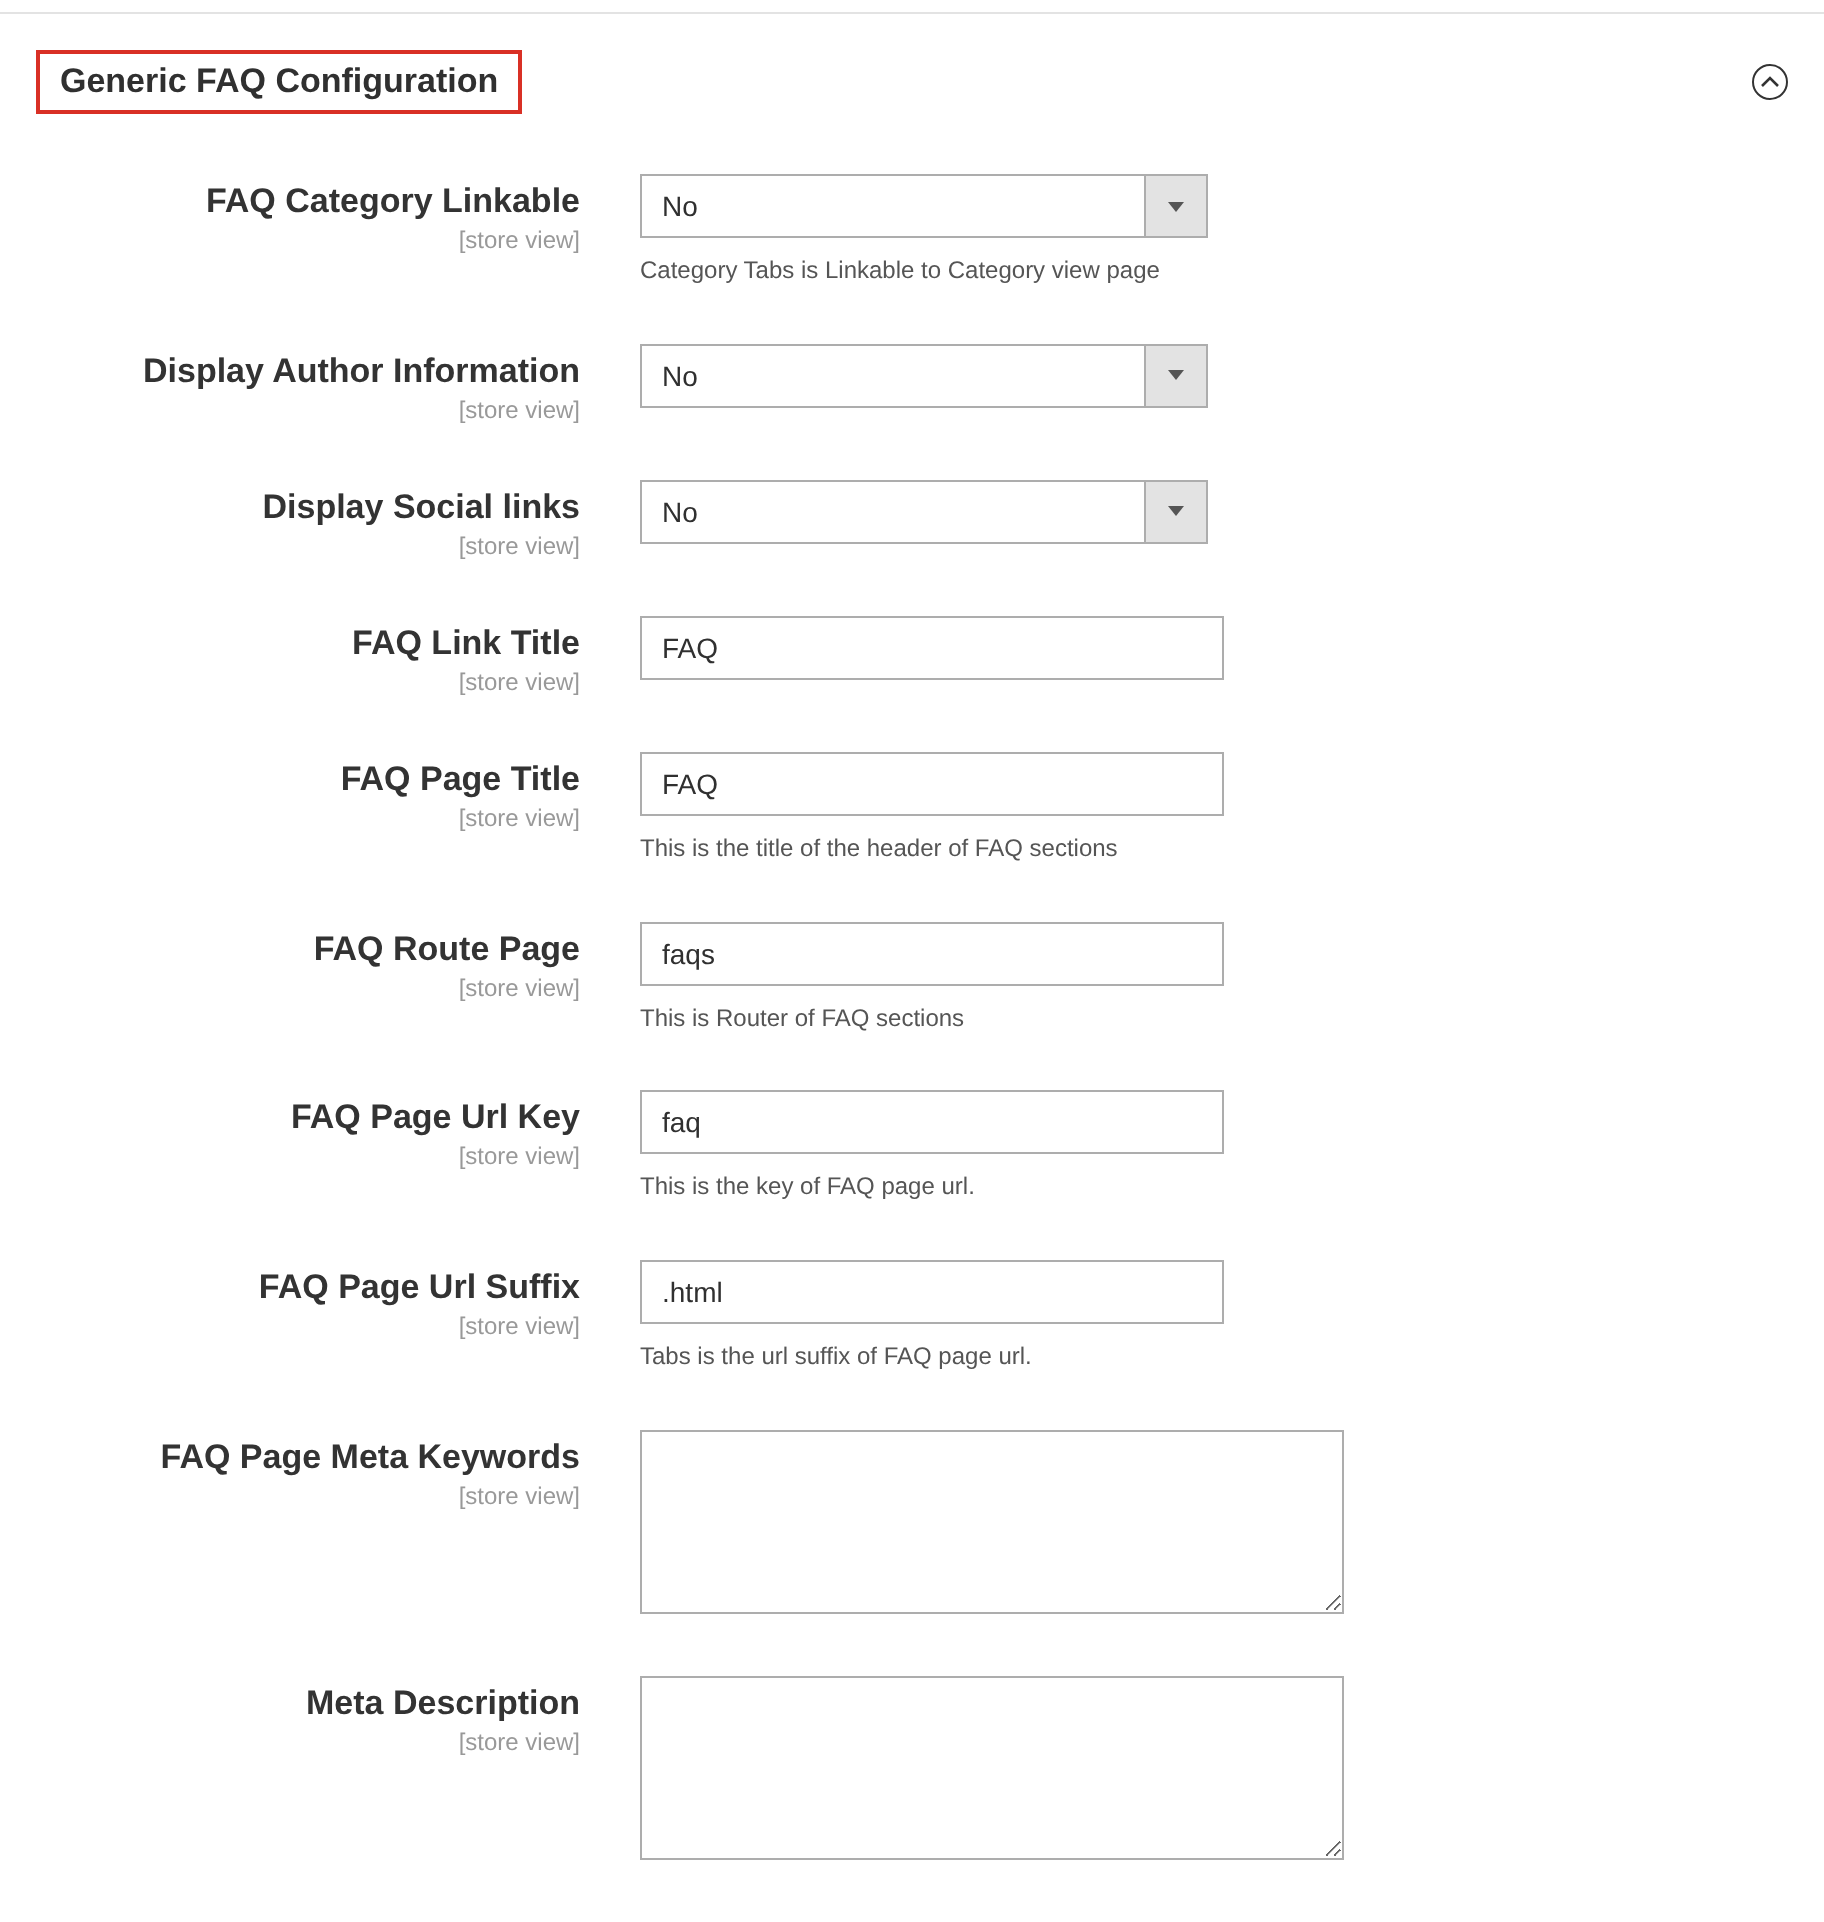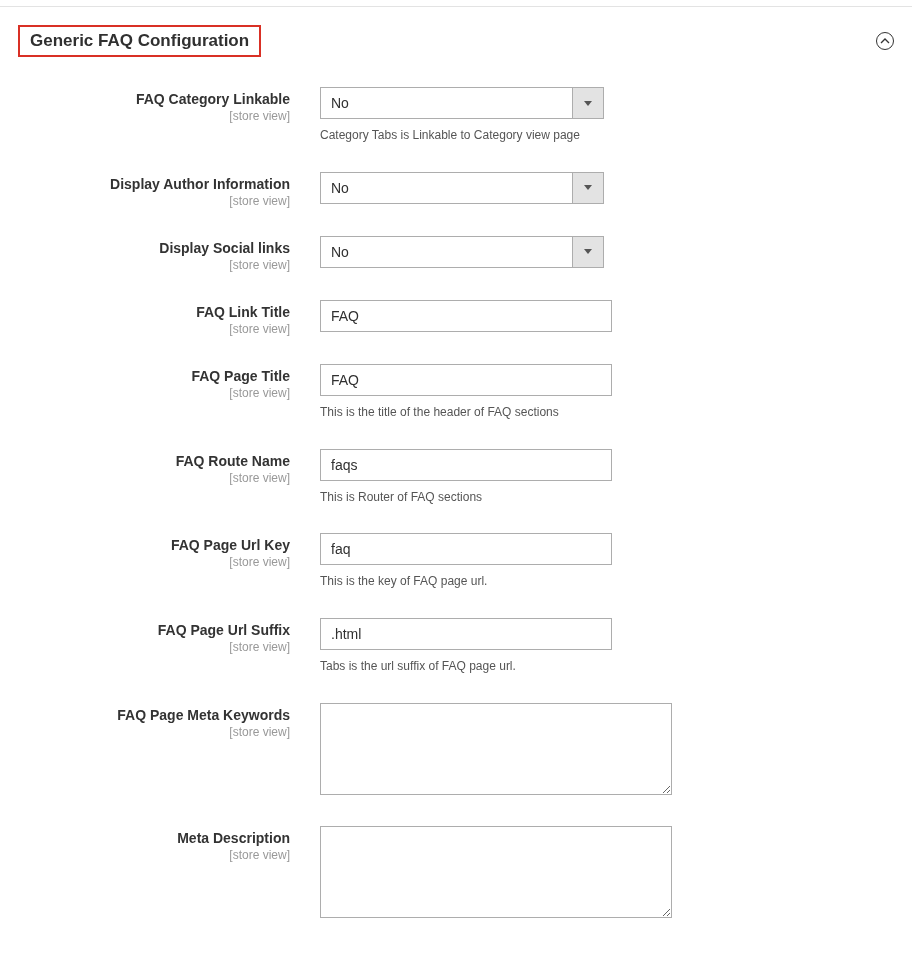--- a/index.html
+++ b/index.html
@@ -53,21 +53,21 @@
     .field-row.first {
       margin-top: 16px;
     }
     .label-column {
       width: 302px;
       text-align: right;
       padding-right: 30px;
       padding-top: 4px;
     }
     .field-label {
-      font-size: 14px;
+      font-size: 17px;
       color: #333333;
       font-weight: 600;
     }
     .scope-label {
       font-size: 12px;
       color: #999999;
       display: block;
       margin-top: 2px;
     }
     .input-column {
@@ -217,21 +217,21 @@
       <span class="scope-label">[store view]</span>
     </div>
     <div class="input-column">
       <input type="text" class="text-input" value="FAQ" style="">
       <div class="field-note">This is the title of the header of FAQ sections</div>
     </div>
   </div>
 
   <div class="field-row">
     <div class="label-column">
-      <span class="field-label">FAQ Route Name</span>
+      <span class="field-label">FAQ Route Page</span>
       <span class="scope-label">[store view]</span>
     </div>
     <div class="input-column">
       <input type="text" class="text-input" value="faqs" style="">
       <div class="field-note">This is Router of FAQ sections</div>
     </div>
   </div>
 
   <div class="field-row">
     <div class="label-column">

